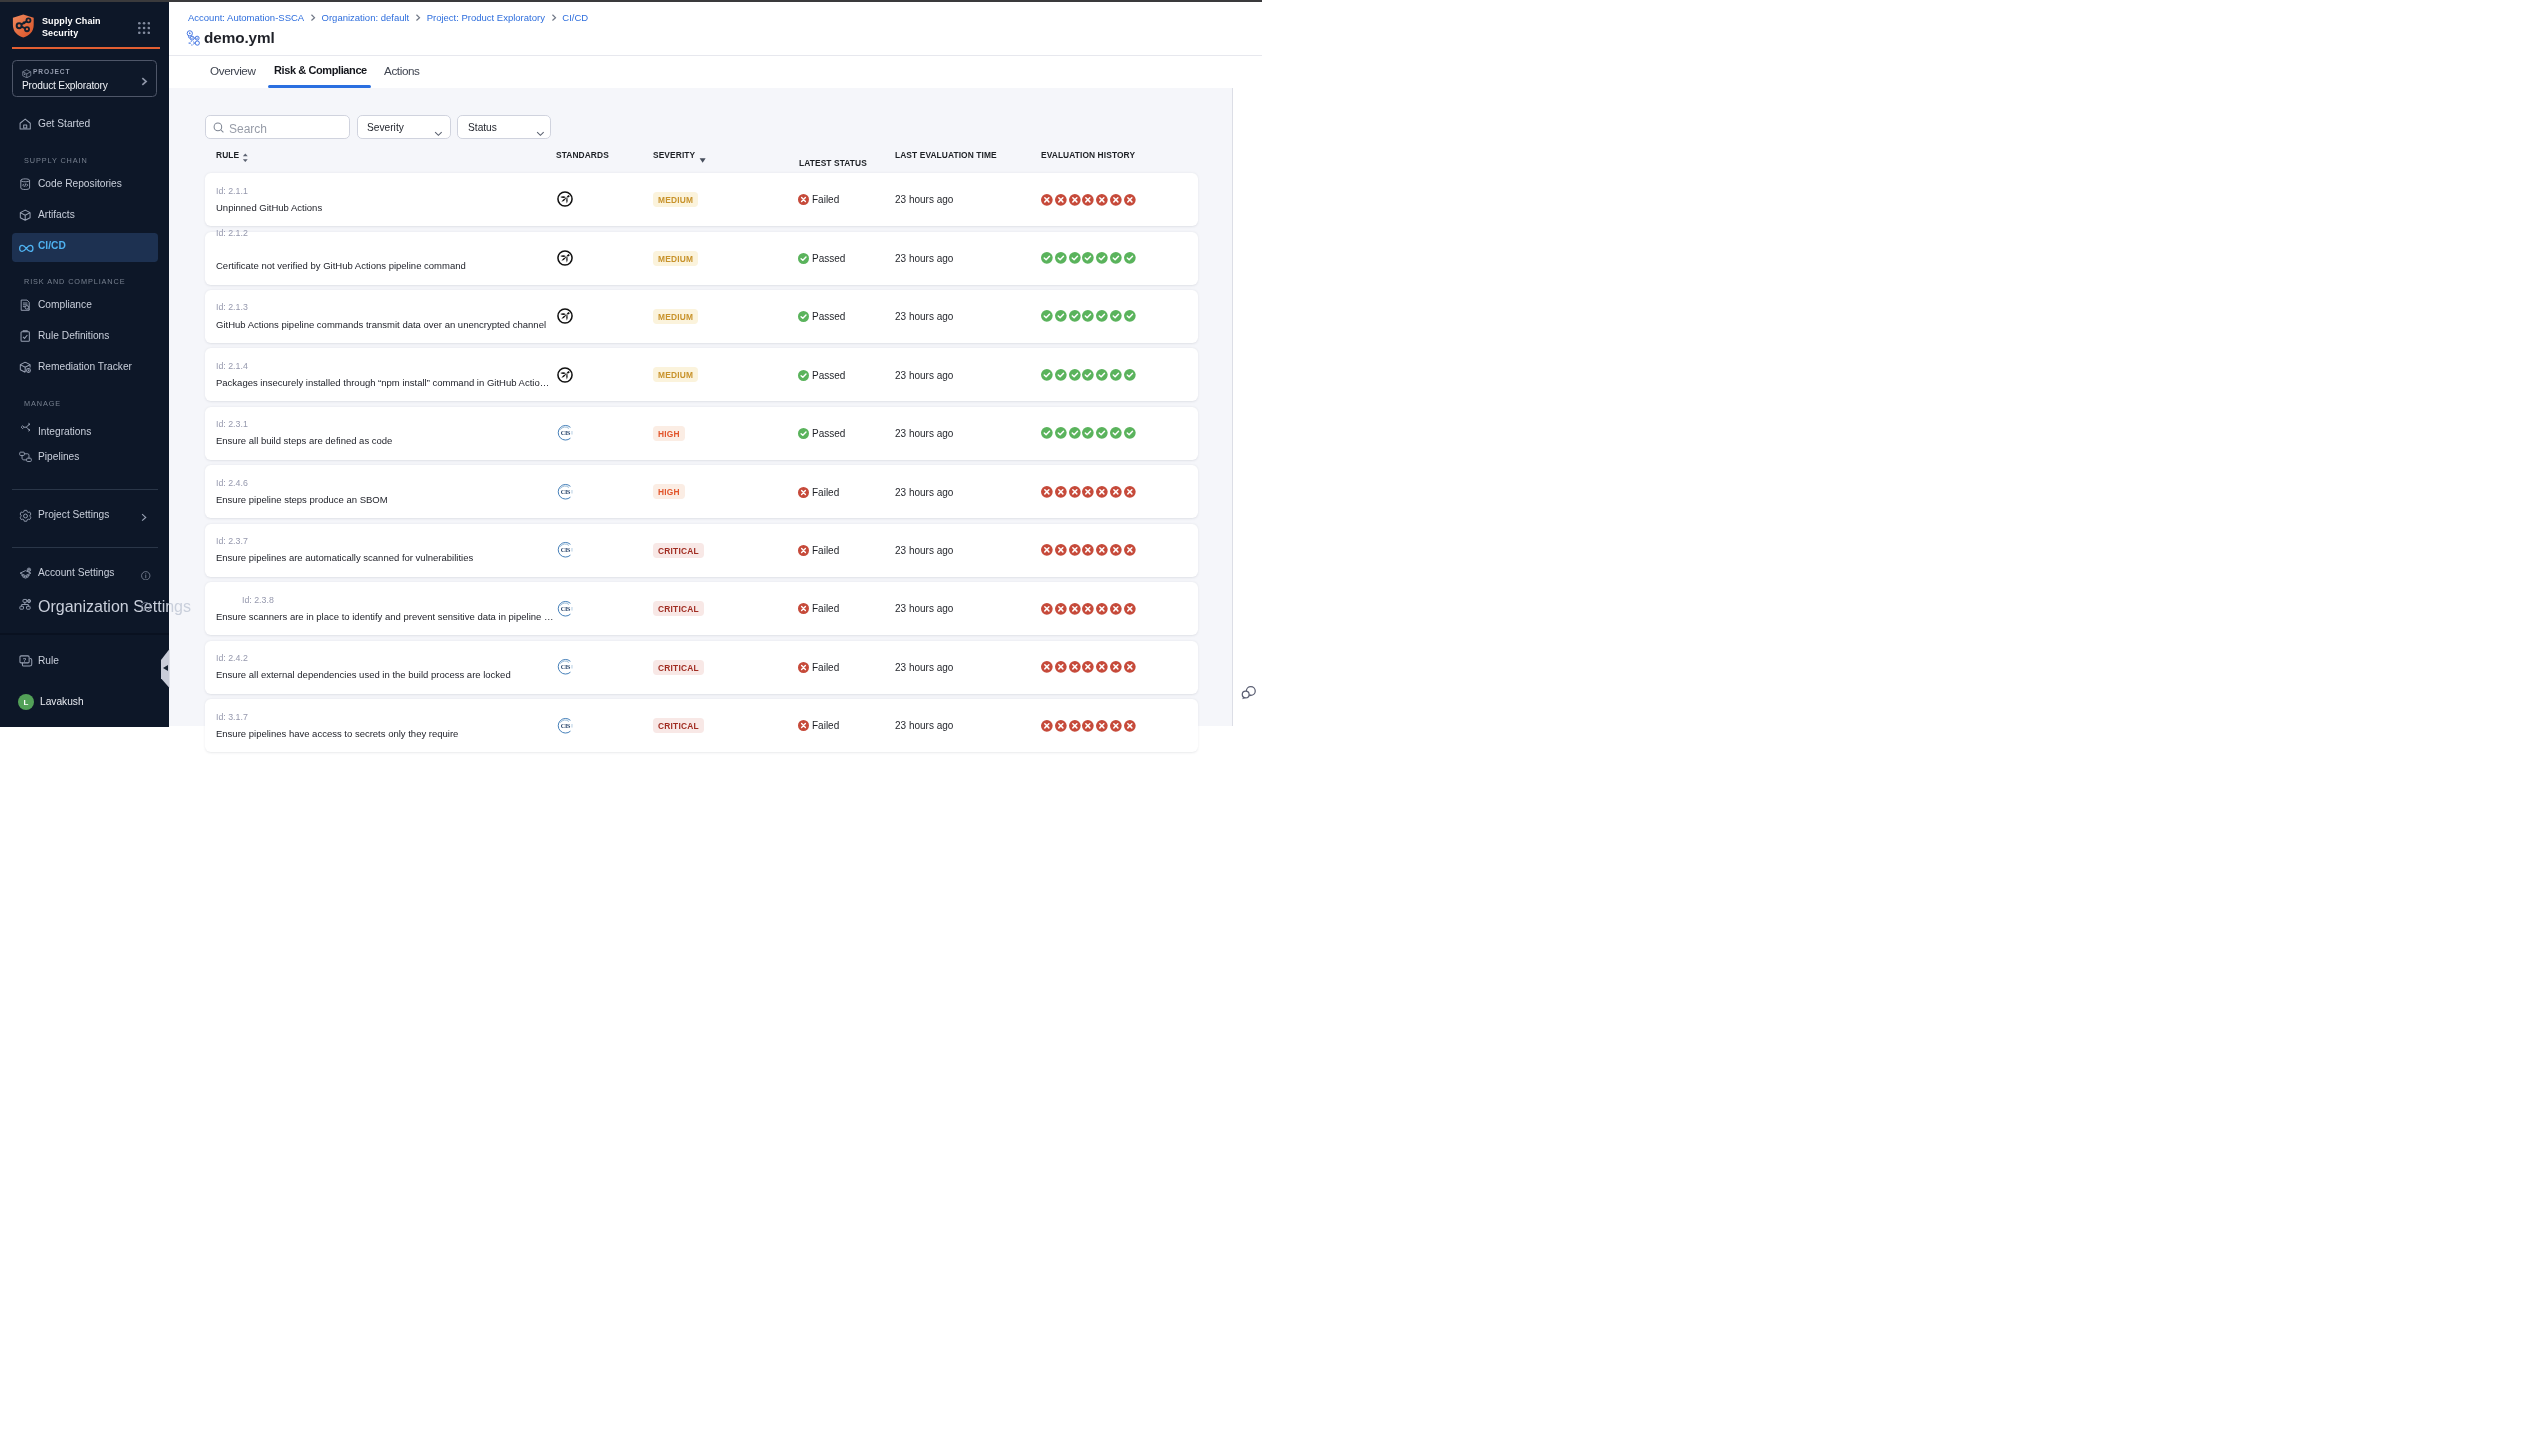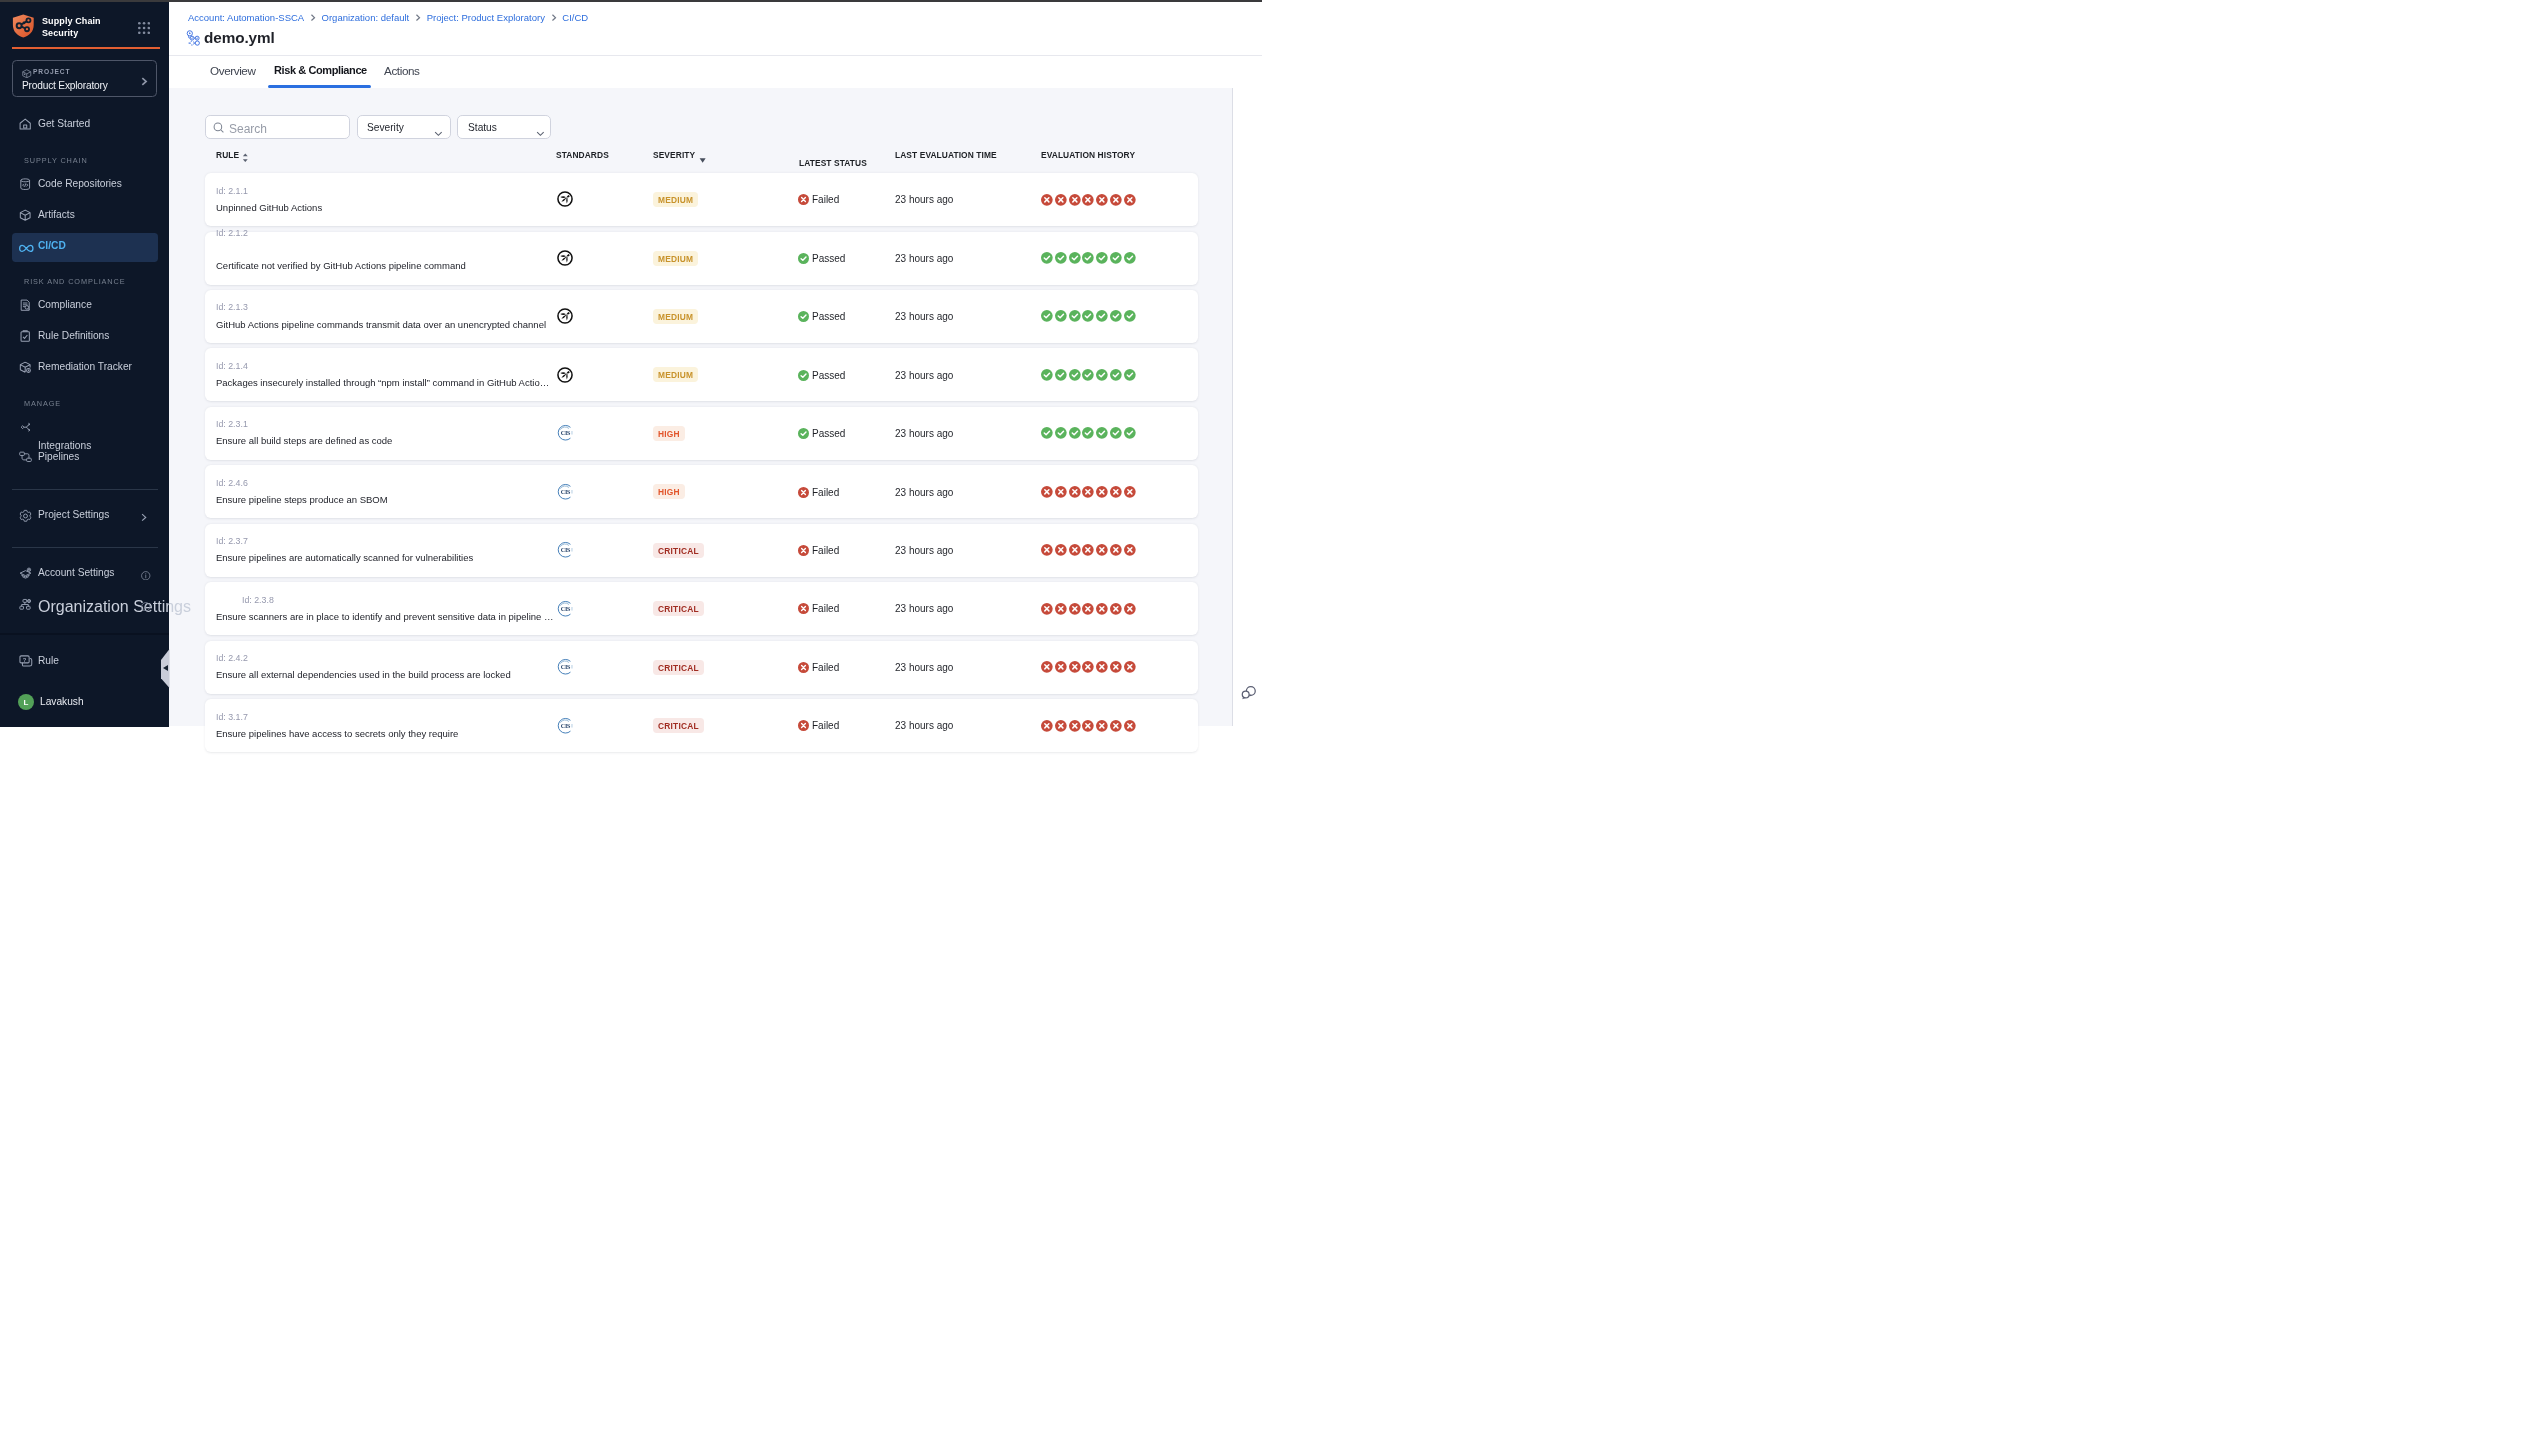--- a/index.html
+++ b/index.html
@@ -613,21 +613,21 @@
         <path d="M8.5 1.5 L15.2 5 V9 M8.5 1.5 L1.8 5 V12 L8.5 15.5 M1.8 5 L8.5 8.6 M8.5 8.6 V15.5 M8.5 8.6 L15.2 5"></path>
         <circle cx="13" cy="13" r="2.6"></circle>
         <path d="M13 11.5 V13 L14 14"></path>
       </svg></div>
     <div class="abs" style="left:38px; top:361px; font-size:10.2px; font-weight:normal; color:#c9cfdb;">Remediation Tracker</div>
 <div class="abs menuhdr" style="left:24px; top:399px;">MANAGE</div>
 <div class="abs" style="left:19px; top:421px;"><svg width="13" height="12.4" viewBox="0 0 18 17" fill="none" stroke="#98a1b3" stroke-width="1.3">
         <path d="M3 8.5 L5 6.5 L7 8.5 L5 10.5 Z"></path>
         <path d="M7 8.5 H10 M10 8.5 C12 8.5 12 4.5 14.5 4.5 M10 8.5 C12 8.5 12 12.5 14.5 12.5 M13 3 L15.2 4.5 L13 6 M13 11 L15.2 12.5 L13 14"></path>
       </svg></div>
-    <div class="abs" style="left:38px; top:440px; font-size:10.2px; font-weight:normal; color:#c9cfdb;">Integrations</div>
+    <div class="abs" style="left:38px; top:426px; font-size:10.2px; font-weight:normal; color:#c9cfdb;">Integrations</div>
 <div class="abs" style="left:19px; top:451px;"><svg width="13" height="11.7" viewBox="0 0 18 16" fill="none" stroke="#98a1b3" stroke-width="1.3">
         <rect x="1" y="1.5" width="6.4" height="4.6" rx="1.2"></rect>
         <rect x="10.6" y="9.9" width="6.4" height="4.6" rx="1.2"></rect>
         <path d="M4.2 6.1 V9.6 C4.2 11 5 12.2 6.8 12.2 H10.6 M7.4 3.8 H12 C13.2 3.8 13.8 4.6 13.8 5.8 V9.9"></path>
       </svg></div>
     <div class="abs" style="left:38px; top:451px; font-size:10.2px; font-weight:normal; color:#c9cfdb;">Pipelines</div>
 <div class="abs" style="left:11.7px; top:489px; width:146px; height:0.7px; background:#2a3648;"></div>
 <div class="abs" style="left:19px; top:509px;"><svg width="13" height="14" viewBox="0 0 18 18.5" fill="none" stroke="#98a1b3" stroke-width="1.3">
         <path d="M7.2 1.5 H10.8 L11.3 3.5 C11.9 3.7 12.5 4.0 13 4.4 L15 3.8 L16.8 6.9 L15.3 8.3 C15.4 8.9 15.4 9.6 15.3 10.2 L16.8 11.6 L15 14.7 L13 14.1 C12.5 14.5 11.9 14.8 11.3 15 L10.8 17 H7.2 L6.7 15 C6.1 14.8 5.5 14.5 5 14.1 L3 14.7 L1.2 11.6 L2.7 10.2 C2.6 9.6 2.6 8.9 2.7 8.3 L1.2 6.9 L3 3.8 L5 4.4 C5.5 4.0 6.1 3.7 6.7 3.5 Z" transform="scale(0.97) translate(0.3,0)"></path>
         <circle cx="9" cy="9.25" r="2.7"></circle>

